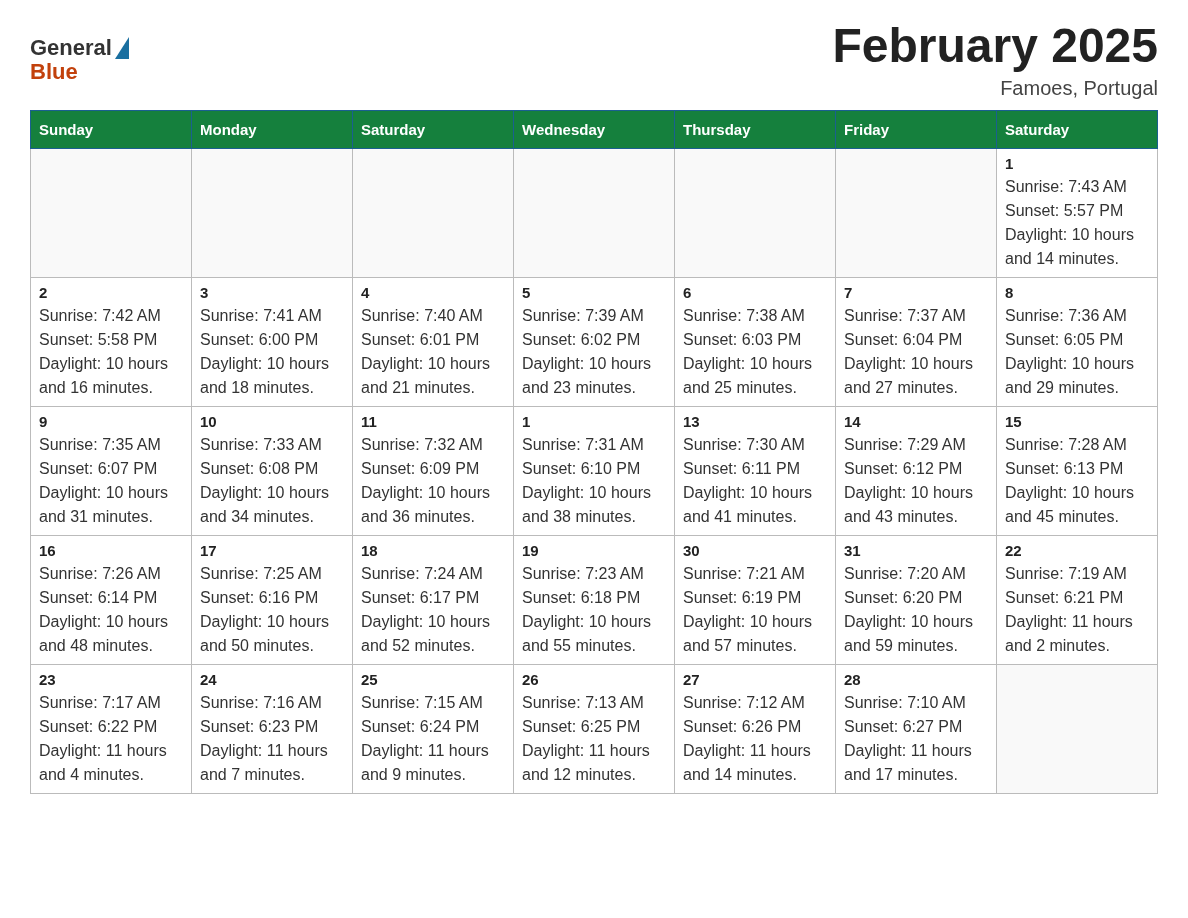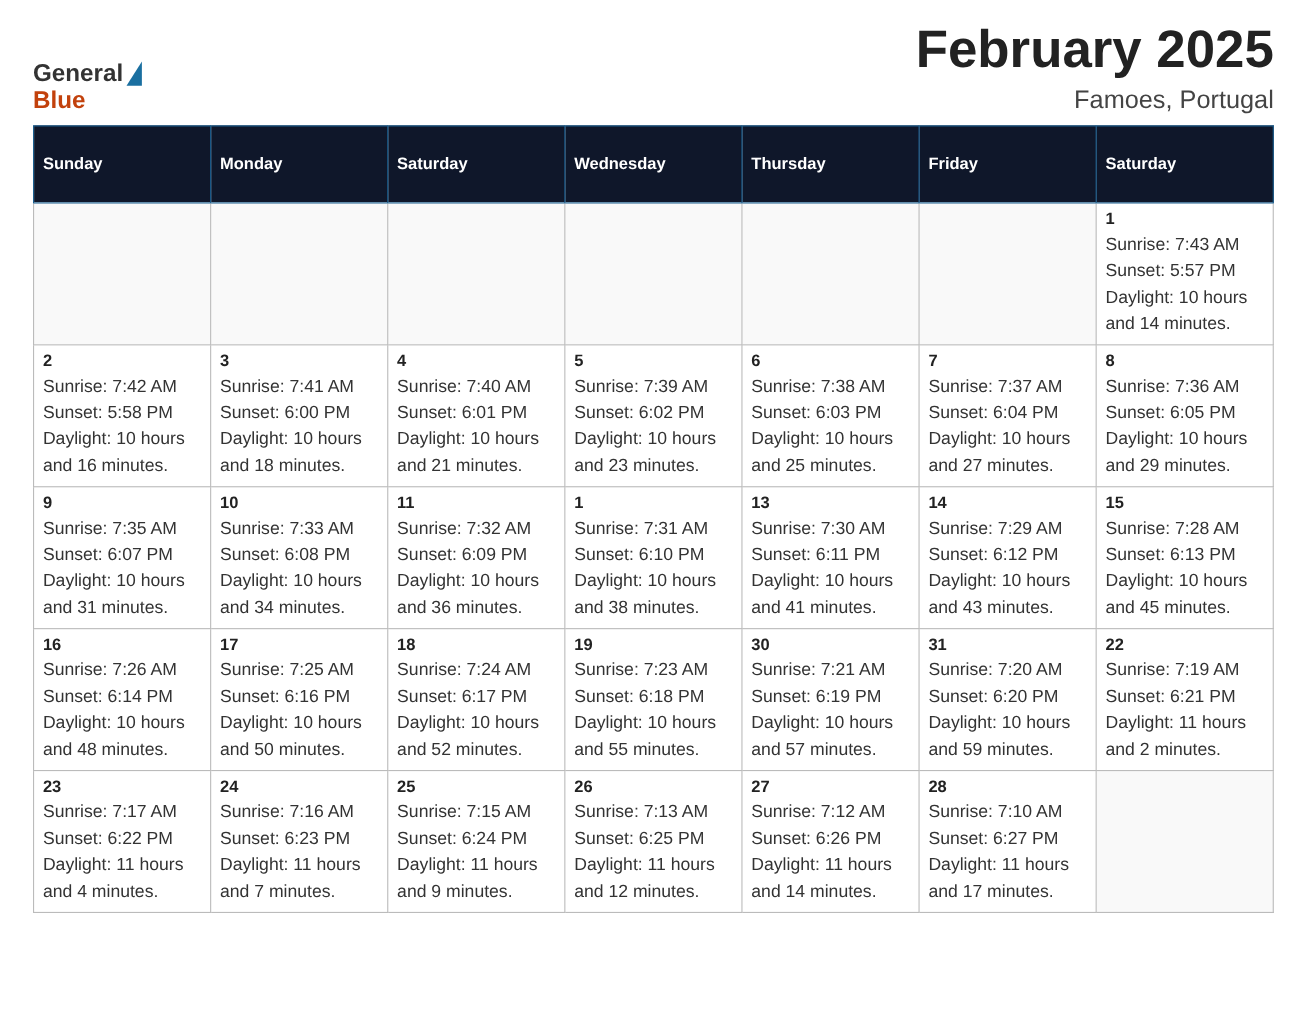--- a/index.html
+++ b/index.html
@@ -6,21 +6,21 @@
     body {
       font-family: Arial, sans-serif;
       background: #fff;
       padding: 20px 30px;
       width: 1188px;
       min-height: 918px;
     }
     .header-area {
       display: flex;
       justify-content: space-between;
-      align-items: flex-end;
+      align-items: center;
       margin-bottom: 10px;
     }
     .logo {
       display: flex;
       flex-direction: column;
       align-items: flex-start;
     }
     .logo-top {
       display: flex;
       align-items: center;
@@ -50,35 +50,35 @@
       text-align: right;
       margin-left: 15px;
     }
     .month-title {
       font-size: 48px;
       font-weight: bold;
       color: #222;
       line-height: 1.1;
     }
     .location {
-      font-size: 23px;
+      font-size: 20px;
       color: #444;
       margin-top: 4px;
     }
     .calendar-table {
       width: 100%;
       border-collapse: collapse;
       border: 1px solid #999;
     }
     .calendar-table th {
-      background-color: #0f172a;
+      background-color: #15803d;
       color: #fff;
       font-size: 15px;
       font-weight: bold;
-      padding: 26px 8px;
+      padding: 10px 8px;
       text-align: left;
       border: 1px solid #1a5f90;
     }
     .calendar-table td {
       vertical-align: top;
       padding: 6px 8px;
       border: 1px solid #bbb;
       font-size: 12.5px;
       color: #333;
       width: 14.28%;

